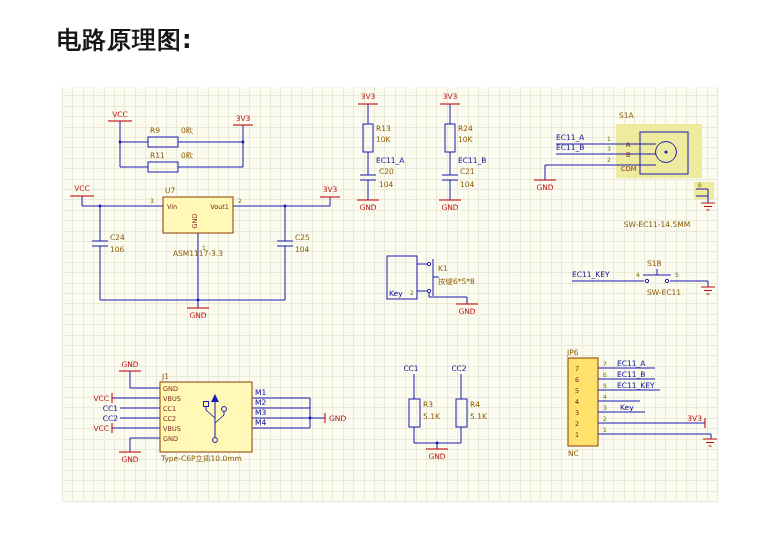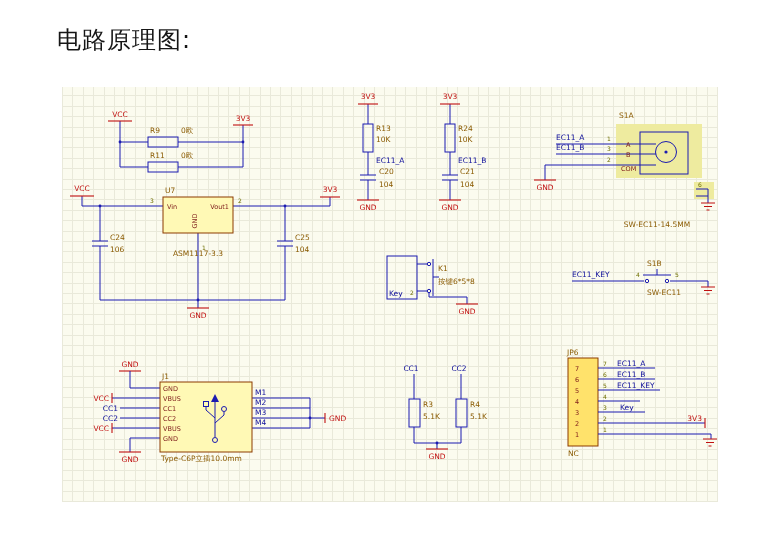--- a/index.html
+++ b/index.html
@@ -1,18 +1,18 @@
 <!DOCTYPE html>
 <html style="--wire: #1b1bb0; --power: #c01010; --designator: #8a5a00; --net: #0d0d9a; --pin_number: #6f6f00; --pin_name: #7d1a1a; --ic_fill: #fff9b5; --ic_stroke: #8b3a00; --header_fill: #ffe26b; --highlight: #eeeb9f; --canvas_bg: #fbfbef; --grid: #e9e9da; --title_color: #161616;"><head>
 <meta charset="utf-8">
 <style>
   html,body{margin:0;padding:0;}
   body{width:780px;height:547px;background:#ffffff;position:relative;overflow:hidden;
        font-family:"DejaVu Sans","Liberation Sans",sans-serif;}
-  .title{position:absolute;left:57px;top:24px;margin:0;font-size:24px;font-weight:400;
+  .title{position:absolute;left:57px;top:24px;margin:0;font-size:24px;font-weight:700;
          color:var(--title_color,#161616);letter-spacing:1px;}
   .canvas{position:absolute;left:62px;top:87px;width:656px;height:415px;
     background-color:var(--canvas_bg,#fbfbef);
     background-image:
       repeating-linear-gradient(90deg,var(--grid,#e9e9da) 0,var(--grid,#e9e9da) 1px,transparent 1px,transparent 10.4px),
       repeating-linear-gradient(0deg,var(--grid,#e9e9da) 0,var(--grid,#e9e9da) 1px,transparent 1px,transparent 10.4px);}
   .canvas svg{position:absolute;left:0;top:0;}
   .w{stroke:var(--wire,#1b1bb0);stroke-width:1;fill:none;}
   .pw{stroke:var(--power,#c01010);stroke-width:1.1;fill:none;}
   .dot{fill:var(--wire,#1b1bb0);stroke:none;}

